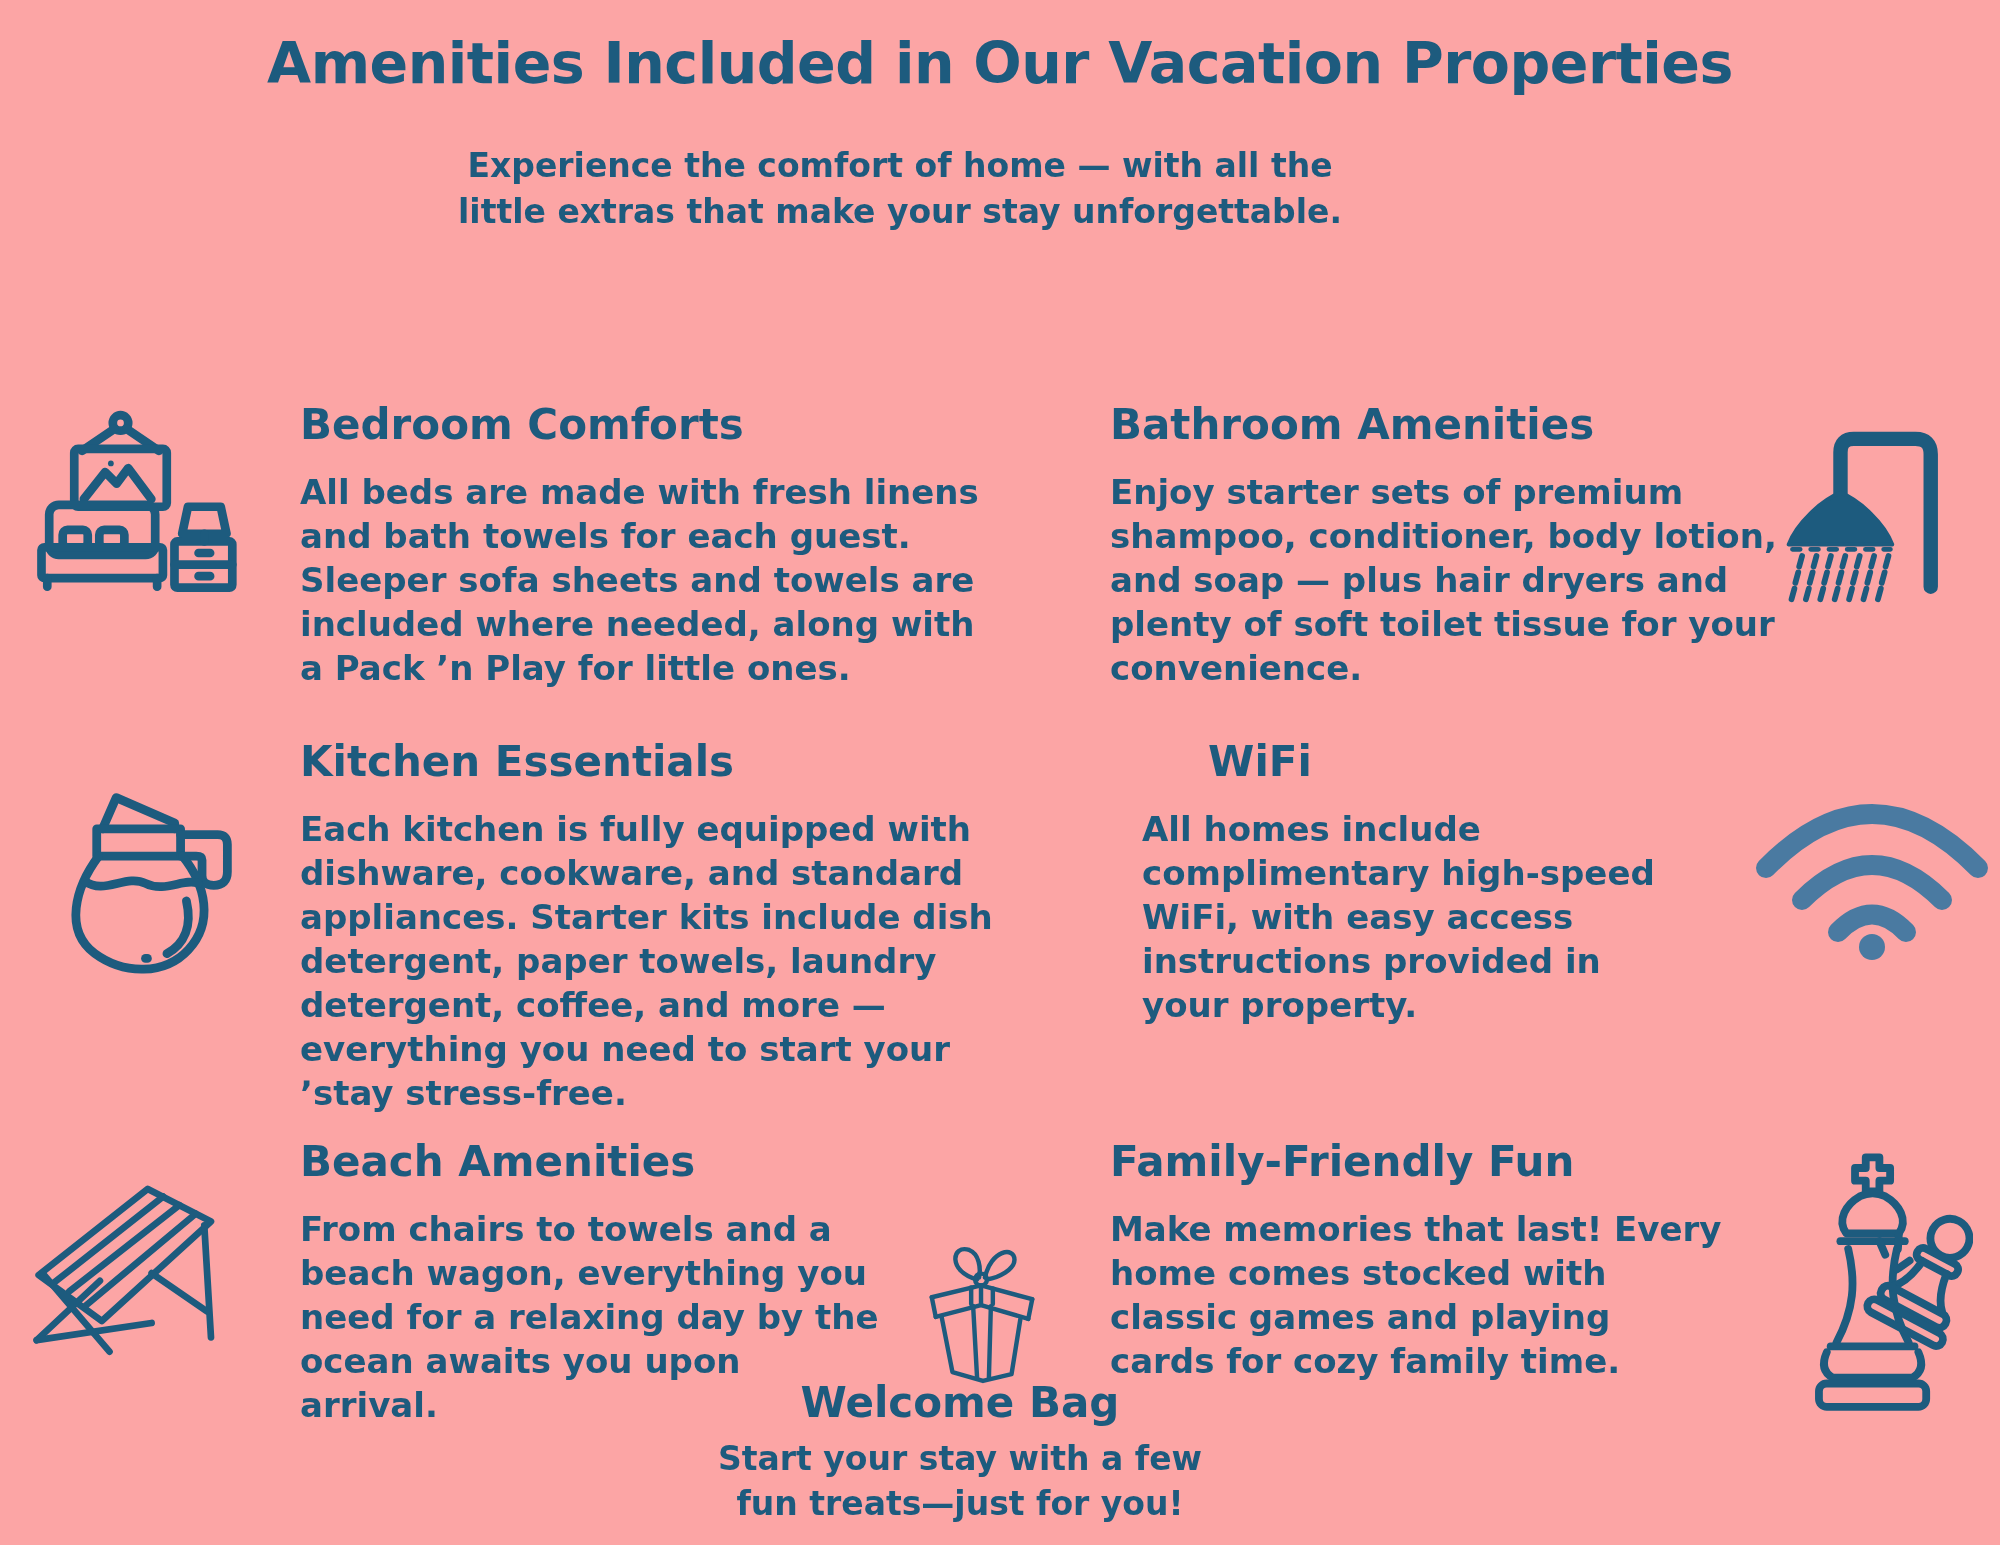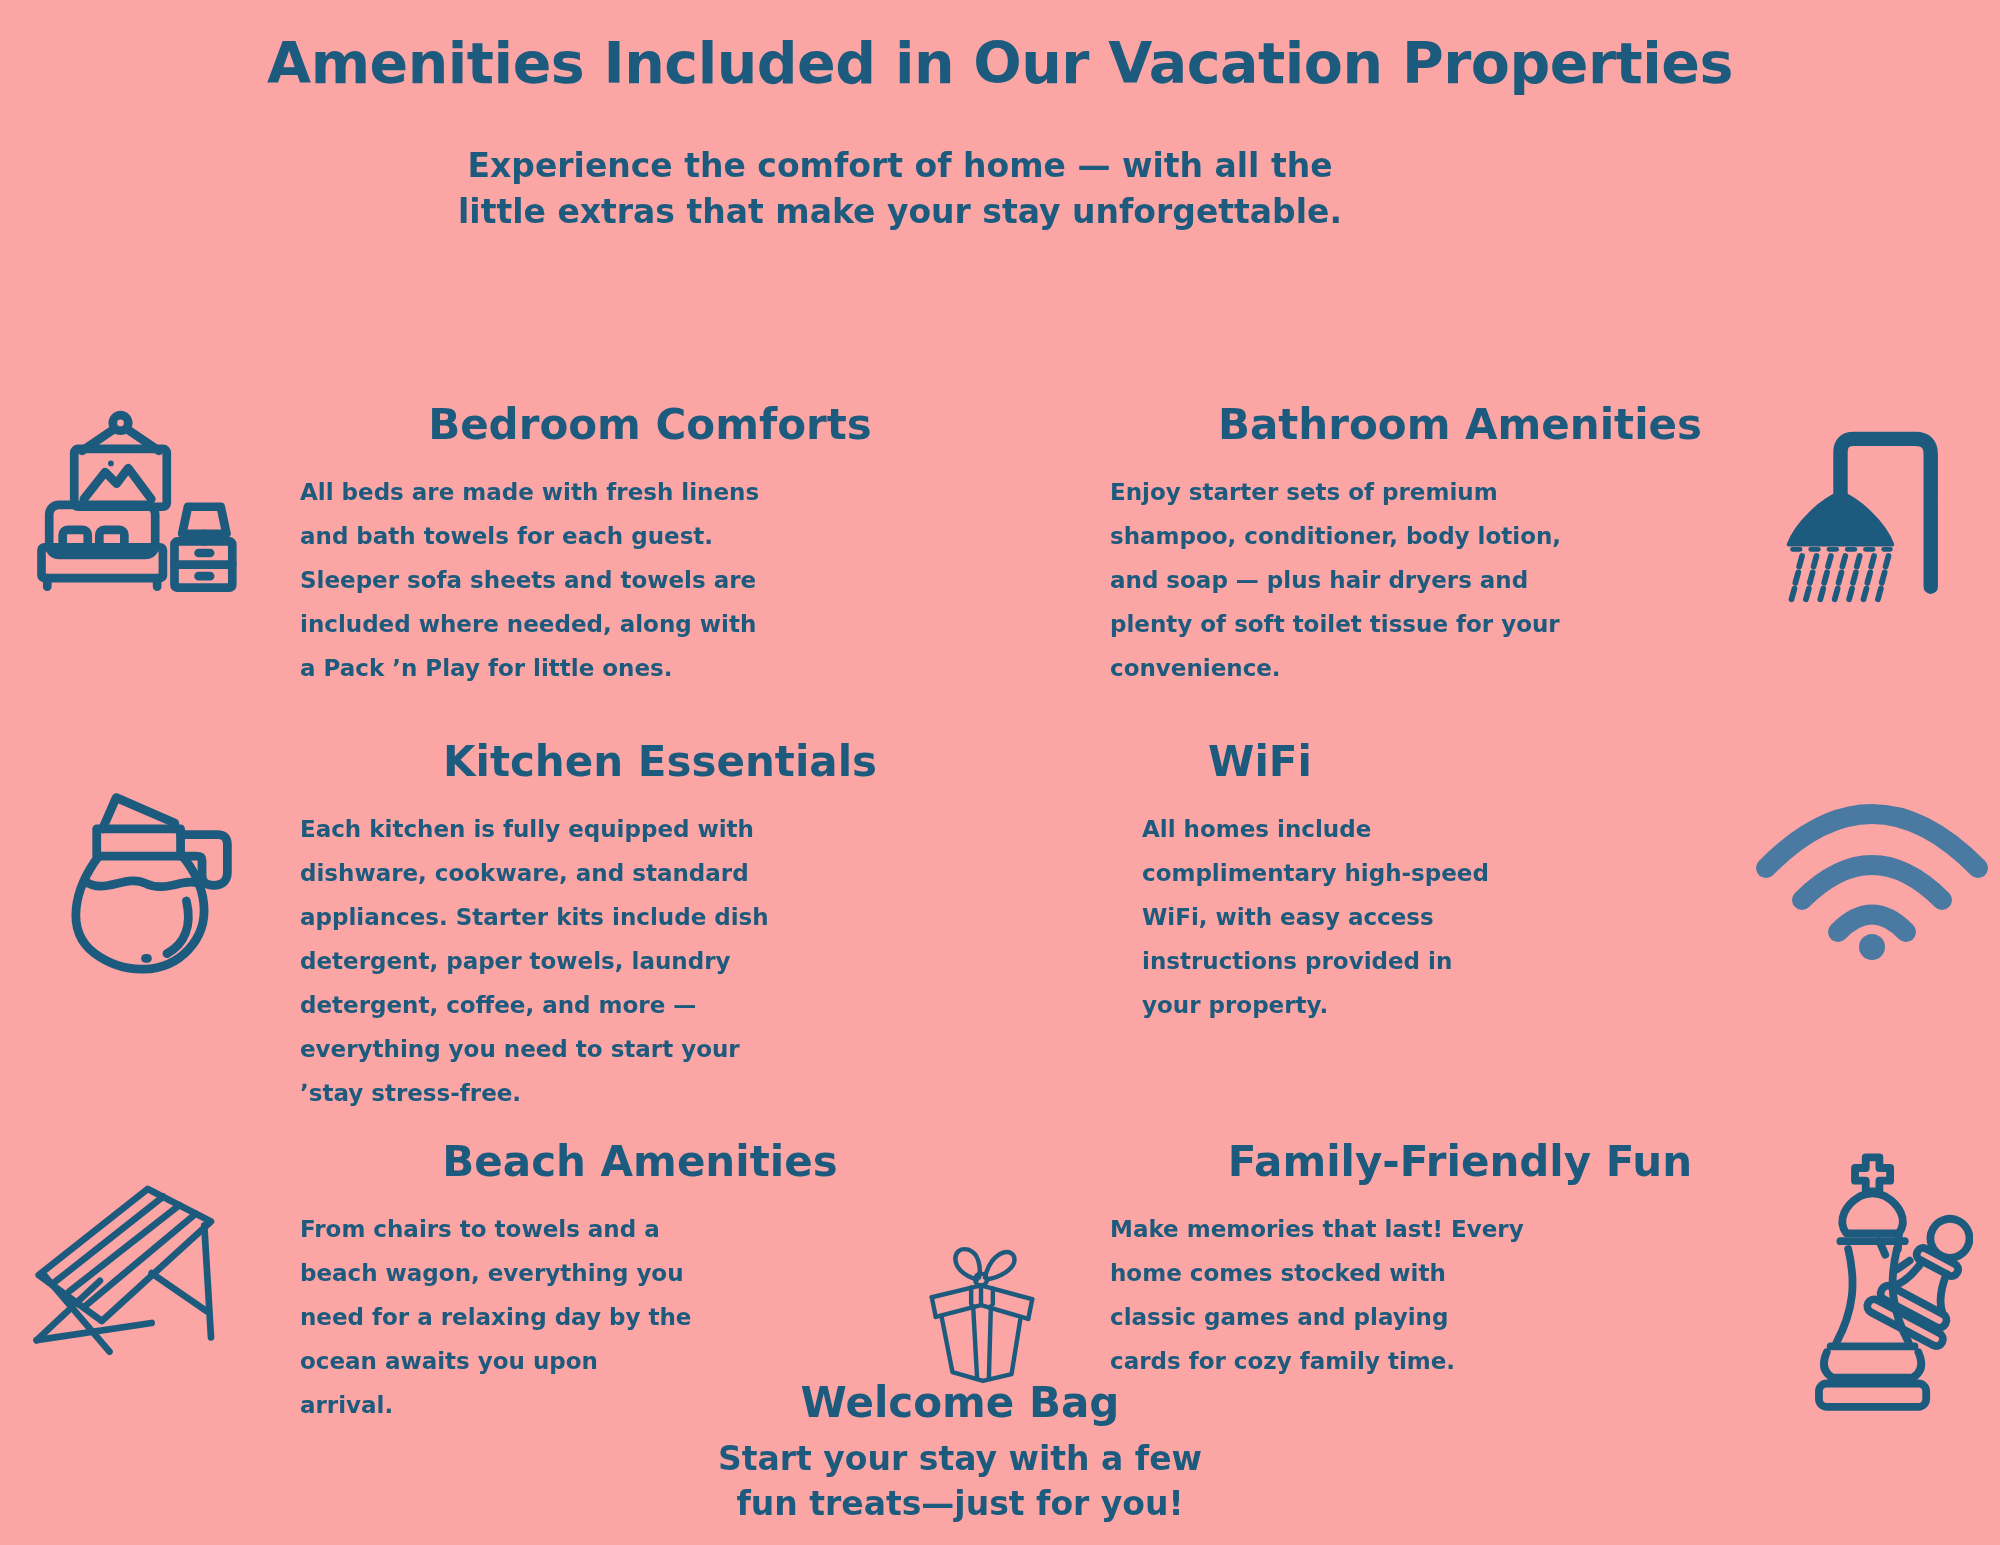--- a/index.html
+++ b/index.html
@@ -25,24 +25,23 @@
     text-align:center;
     font-size:33px;font-weight:700;
     line-height:46px;
     white-space:pre;
   }
   .section-title{
     font-size:42px;font-weight:700;
     line-height:50px;
     margin:0 0 20px 0;
     white-space:pre;
-    text-align:center;
   }
   .section-body{
-    font-size:23px;font-weight:700;
+    font-size:34px;font-weight:700;
     line-height:44px;
     margin:0;
     white-space:pre;
   }
   .centered{text-align:center;}
   .icon-box{display:block;}
   .icon-box svg{display:block;width:100%;height:100%;}
 </style>
 </head>
 <body>

